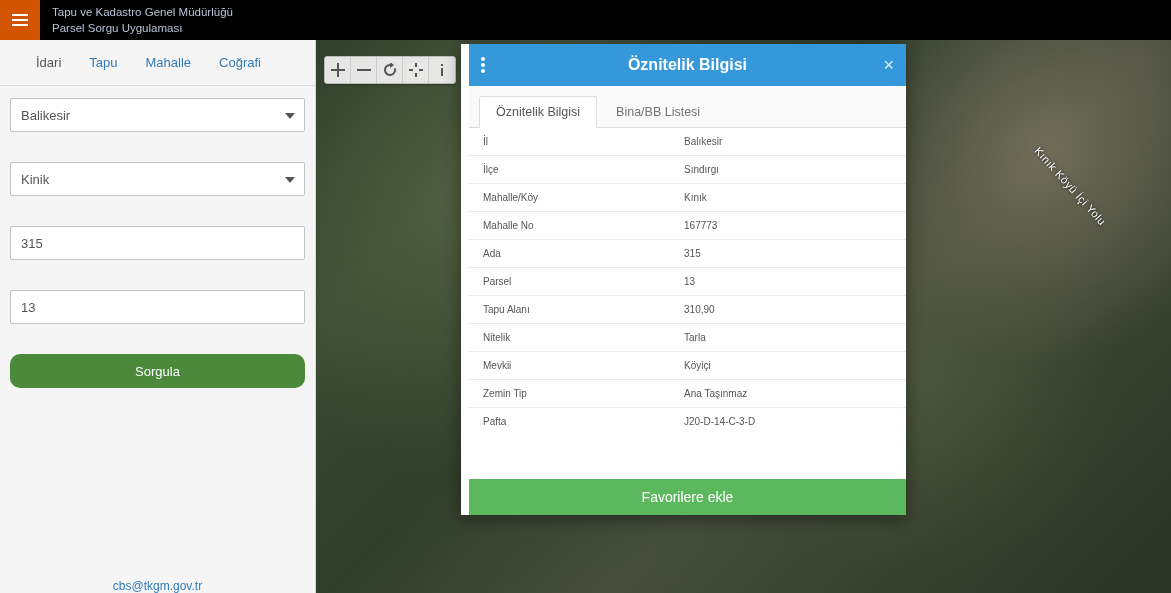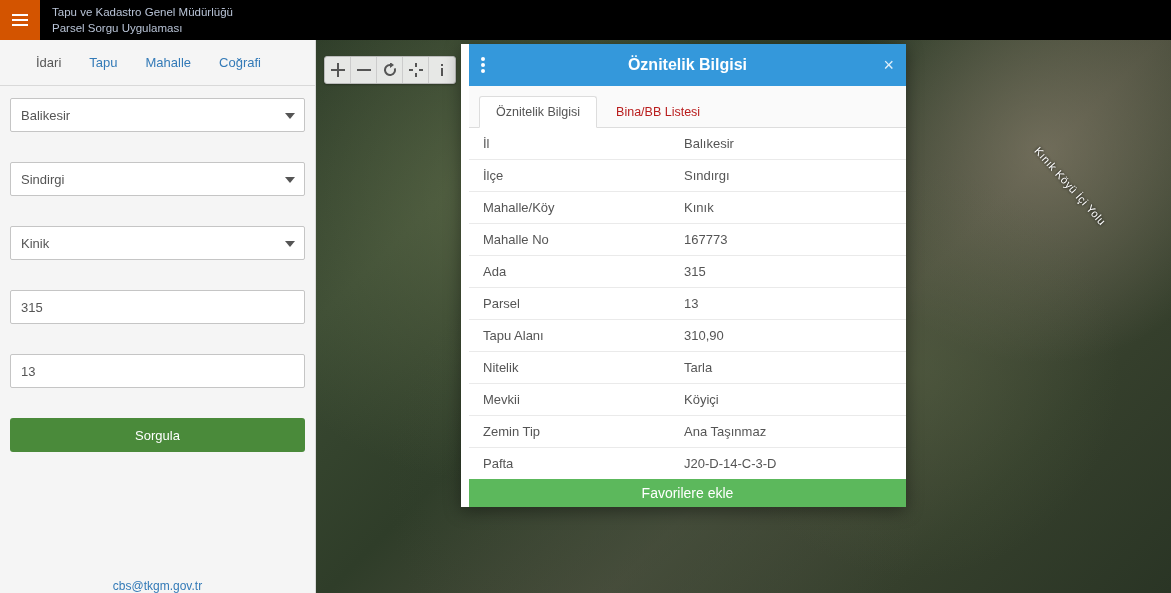--- a/index.html
+++ b/index.html
@@ -86,21 +86,21 @@
   }
 
   .query-btn {
     width: 100%;
     height: 34px;
     background: #4a8a3a;
     color: #fff;
     border: none;
     font-size: 13px;
     cursor: pointer;
-    border-radius: 3px;
+    border-radius: 10px;
   }
 
   .sidebar-footer {
     position: absolute;
     bottom: 0;
     left: 0; right: 0;
     text-align: center;
     font-size: 12px;
     color: #337ab7;
   }
@@ -216,40 +216,41 @@
     border: 1px solid transparent;
     border-radius: 3px 3px 0 0;
     margin-bottom: -1px;
   }
   .dtab.active {
     background: #fff;
     border-color: #ddd;
     border-bottom-color: #fff;
     color: #555;
   }
-  .dtab.inactive { color: #b91c1c; }
+  .dtab.inactive { color: #737373; }
 
   .info-table {
     width: 100%;
-    font-size: 13px;
+    font-size: 10px;
     border-collapse: collapse;
   }
   .info-table tr { border-top: 1px solid #eaeaea; }
   .info-table tr:first-child { border-top: none; }
   .info-table td { padding: 8px 14px; color: #555; }
   .info-table td:first-child { width: 46%; }
 
   .fav-btn {
     width: 100%;
-    height: 28px;
+    height: 36px;
     background: #5cb85c;
     color: #fff;
     border: none;
     font-size: 14px;
     cursor: pointer;
+    margin-top: 44px;
   }
 </style>
 </head>
 <body>
 
 <div class="app-header">
   <div class="hamburger">
     <svg viewBox="0 0 16 16">
         <path d="M0 2h16v2H0zM0 7h16v2H0zM0 12h16v2H0z" fill="#fff"></path>
       </svg>
@@ -269,25 +270,20 @@
       <div class="tab">Coğrafi</div>
     </div>
     <div class="form-area">
       <div class="select-wrap">
         <select class="form-select">
           <option>Balikesir</option>
         </select>
       </div>
       <div class="select-wrap">
         <select class="form-select">
-          <option>Sindirgi</option>
-        </select>
-      </div>
-      <div class="select-wrap">
-        <select class="form-select">
           <option>Kinik</option>
         </select>
       </div>
       <input class="form-input" value="315" style="">
       <input class="form-input" value="13" style="">
       <button class="query-btn">Sorgula</button>
     </div>
     <div class="sidebar-footer">cbs@tkgm.gov.tr</div>
   </div>
 

